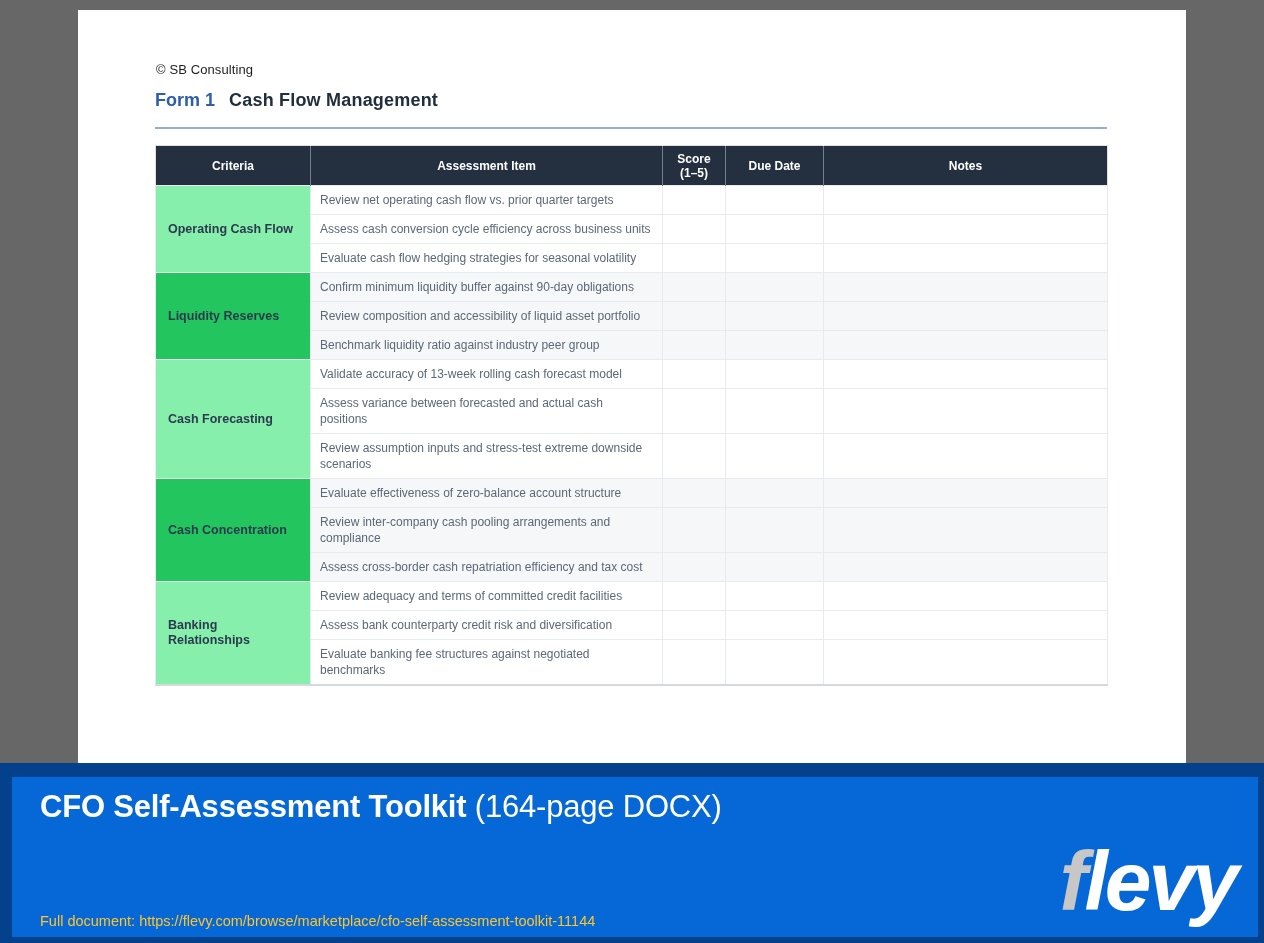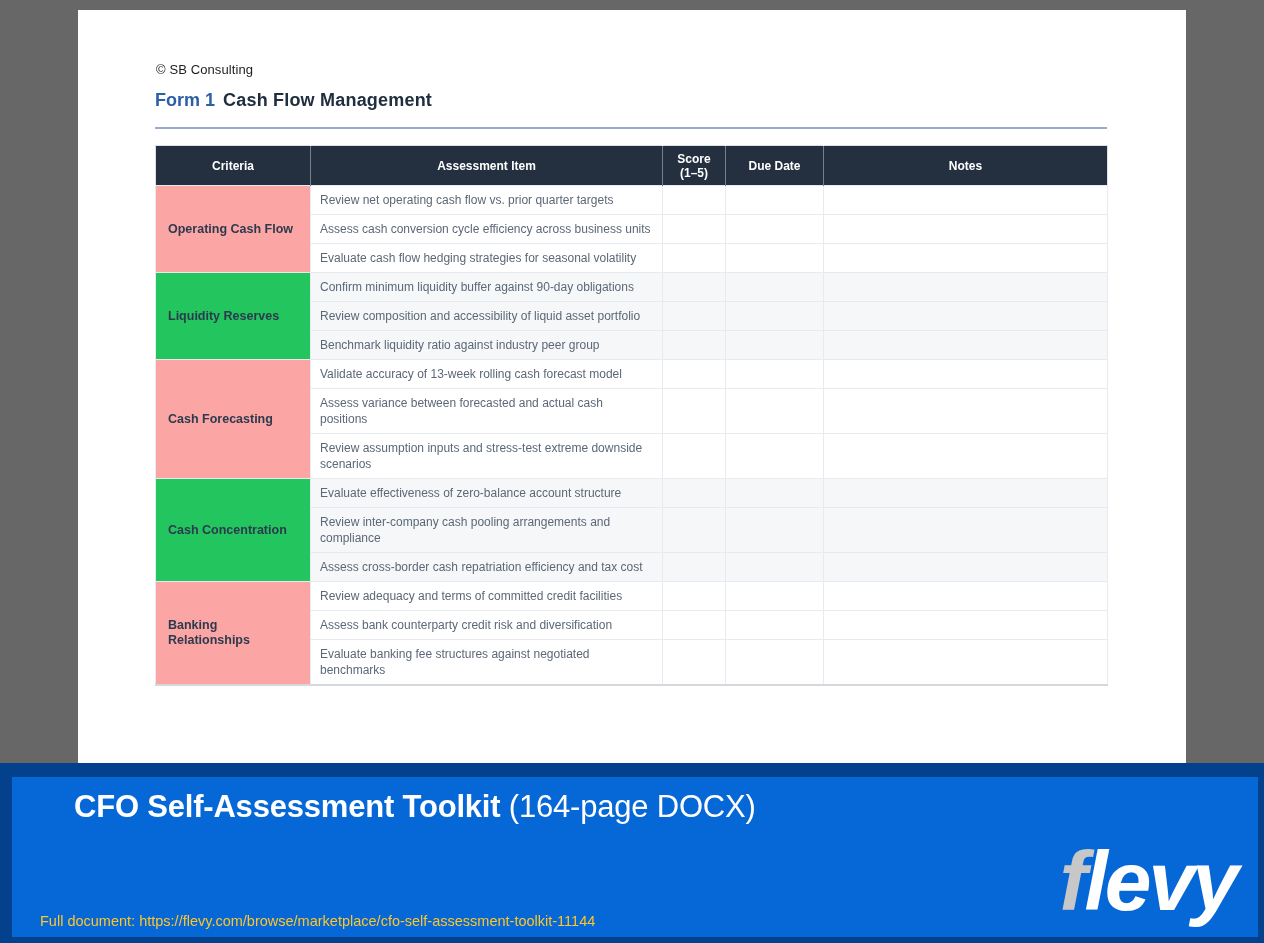--- a/index.html
+++ b/index.html
@@ -16,53 +16,53 @@
   *{margin:0;padding:0;box-sizing:border-box;}
   html,body{width:1264px;height:943px;}
   body{font-family:"Liberation Sans",sans-serif;background:var(--canvas-gray);position:relative;overflow:hidden;}
 
   .screen{position:absolute;inset:0;}
 
   
   .page{position:absolute;left:78px;top:10px;width:1108px;height:920px;background:#ffffff;}
   .copyright{position:absolute;left:78px;top:52px;font-size:13px;color:#1d1d1d;letter-spacing:.1px;}
   .doc-title{position:absolute;left:77px;top:80px;font-size:18px;font-weight:bold;white-space:nowrap;}
-  .doc-title .form-label{color:var(--form-label-blue);margin-right:8px;}
+  .doc-title .form-label{color:var(--form-label-blue);margin-right:14px;}
   .doc-title .form-name{color:var(--title-navy);letter-spacing:.2px;}
   .title-divider{position:absolute;left:77px;top:117px;width:952px;height:2px;background:var(--divider-blue);}
 
   
   .table-wrap{position:absolute;left:77px;top:135px;width:952px;}
   table{border-collapse:collapse;table-layout:fixed;width:952px;}
   col.c-criteria{width:155px;} col.c-item{width:352px;} col.c-score{width:63px;}
   col.c-due{width:98px;} col.c-notes{width:284px;}
   thead th{
     background:var(--table-header-navy);color:#fff;font-size:12px;font-weight:bold;
     height:40px;text-align:center;vertical-align:middle;padding:3px 4px;line-height:14px;
     border-left:1px solid rgba(255,255,255,.38);
   }
   thead th:first-child{border-left:none;}
   tbody td{
     border:1px solid #e7eaee;font-size:12px;line-height:16px;color:#5c6877;
     padding:6px 9px;vertical-align:middle;background:#ffffff;
   }
   tbody td.criteria{
-    background:#fca5a5;color:#2c3a4e;font-weight:bold;font-size:12.5px;
+    background:#86efac;color:#2c3a4e;font-weight:bold;font-size:12.5px;
     padding-left:12px;line-height:15px;
   }
   tbody tr.group-even td{background:#f5f7f9;}
   tbody tr.group-even td.criteria{background:#22c55e;}
   tbody tr.group-start td{border-top:1px solid #c9cfd7;margin-top:7px;}
   table{border:1px solid #dcdfe4;border-bottom:2px solid #d5d9de;}
 
   
   .banner{position:absolute;left:0;top:763px;width:1264px;height:180px;background:var(--banner-outer-blue);}
   .banner-inner{position:absolute;left:12px;top:14px;right:6px;bottom:6px;background:var(--banner-inner-blue);}
   .banner-title{position:absolute;left:28px;top:12px;font-size:31px;color:#ffffff;white-space:nowrap;letter-spacing:-.2px;}
-  .banner-title .t-bold{font-weight:bold;margin-left:34px;}
+  .banner-title .t-bold{font-weight:bold;}
   .banner-title .t-reg{font-weight:normal;}
   .banner-desc{position:absolute;left:28px;top:68px;font-size:19px;color:#ffffff;line-height:27px;white-space:nowrap;}
   .banner-link{position:absolute;left:28px;top:136px;font-size:14.5px;color:var(--link-yellow);white-space:nowrap;}
   .banner-link a{color:var(--link-yellow);text-decoration:none;}
   .flevy-logo{
     position:absolute;right:22px;bottom:14px;font-size:84px;line-height:1;
     font-weight:bold;font-style:italic;letter-spacing:-3px;color:#ffffff;white-space:nowrap;
   }
   .flevy-logo .logo-f{color:var(--logo-gray);}
 </style>

